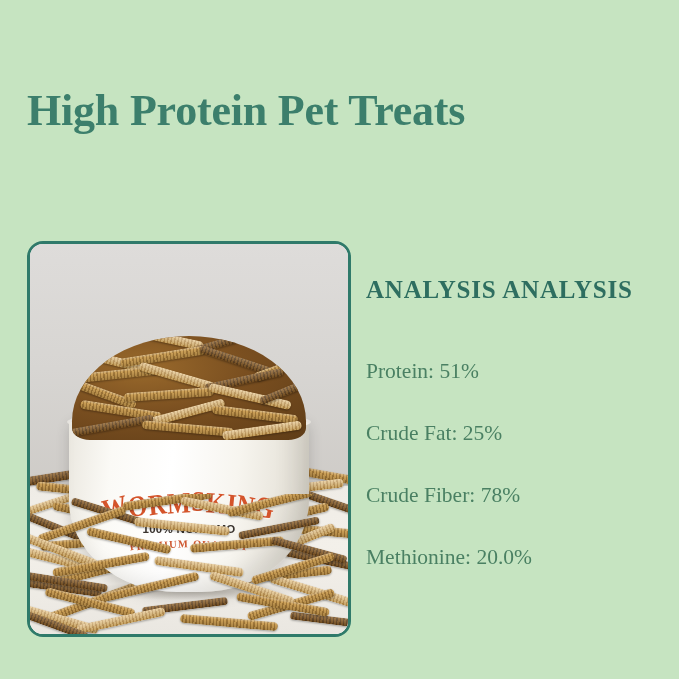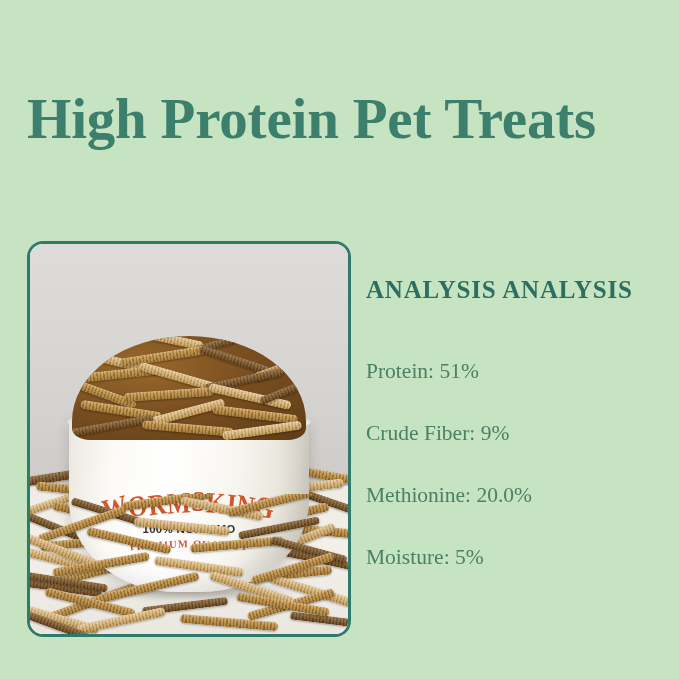--- a/index.html
+++ b/index.html
@@ -12,24 +12,24 @@
     background: #c6e4c1;
     font-family: "Liberation Serif", "DejaVu Serif", serif;
     overflow: hidden;
     position: relative;
   }
 
   
   .page-title {
     position: absolute;
     left: 27px;
-    top: 52px;
+    top: 60px;
     width: 640px;
     font-family: "Liberation Serif", "DejaVu Serif", serif;
-    font-size: 57px;
+    font-size: 44px;
     font-weight: 700;
     line-height: 1.0;
     color: #3c7f6c;
     letter-spacing: -0.2px;
     white-space: nowrap;
   }
 
   
   .photo-frame {
     position: absolute;
@@ -315,17 +315,17 @@
       <div class="w dark" style="left:-16px;top:126px;width:76px;height:8px;transform:rotate(20deg);"></div>
     </div>
 
   </div>
 </div>
 
 <div class="nutrition">
   <h2 class="nutrition-heading">ANALYSIS ANALYSIS</h2>
   <ul class="nutrition-list">
     <li>Protein: 51%</li>
-    <li>Crude Fiber: 9%</li>
+    <li>Crude Fat: 25%</li>
+    <li>Crude Fiber: 78%</li>
     <li>Methionine: 20.0%</li>
-    <li>Moisture: 5%</li>
   </ul>
 </div>
 
 </body></html>

